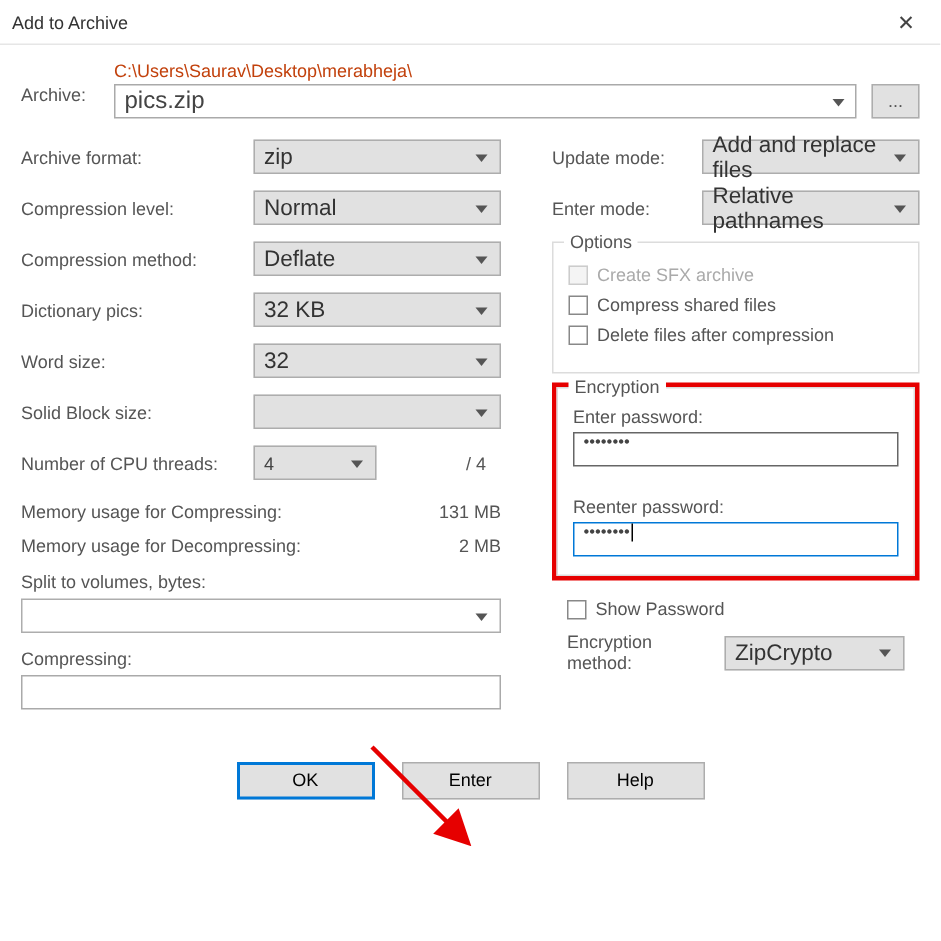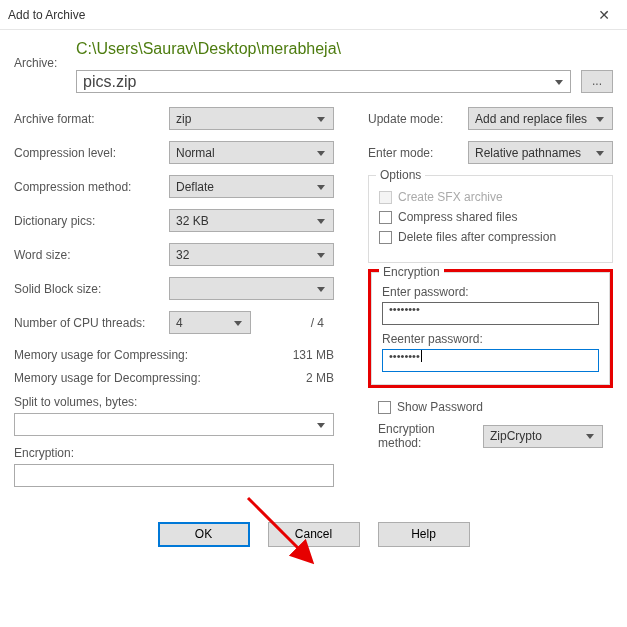--- a/index.html
+++ b/index.html
@@ -32,21 +32,21 @@
 .content { padding: 10px 14px 10px 14px; }
 
 .row-archive {
   display: flex;
   align-items: flex-start;
   gap: 12px;
   margin-bottom: 14px;
 }
 .row-archive .lbl { width: 50px; padding-top: 16px; color: #555; }
 .row-archive .pathcol { flex: 1; }
-.row-archive .pathtext { font-size: 16px; color: #4d7c0f; margin-bottom: 12px; }
+.row-archive .pathtext { font-size: 12px; color: #c2410c; margin-bottom: 2px; }
 .row-archive .picsrow { display: flex; gap: 10px; align-items: center; }
 .combo-wide {
   flex: 1;
   height: 23px;
   border: 1px solid #aaa;
   background: #fff;
   padding: 0 22px 0 6px;
   position: relative;
   font-size: 16px;
   display: flex;
@@ -86,21 +86,21 @@
   align-items: center;
   margin-bottom: 11px;
 }
 .formrow .lbl { width: 155px; color: #555; }
 .dropdown {
   flex: 1;
   height: 23px;
   background: #e1e1e1;
   border: 1px solid #adadad;
   padding: 0 22px 0 6px;
-  font-size: 12px;
+  font-size: 15px;
   display: flex;
   align-items: center;
   position: relative;
   color: #333;
 }
 .dropdown.white { background: #fff; }
 .dropdown::after {
   content: "";
   position: absolute;
   right: 8px;
@@ -320,21 +320,21 @@
       <div class="memrow">
         <span>Memory usage for Decompressing:</span>
         <span>2 MB</span>
       </div>
 
       <div class="blocklabel">Split to volumes, bytes:</div>
       <div class="dropdown white" style="width:100%">
           <span></span>
         </div>
 
-      <div class="blocklabel">Encryption:</div>
+      <div class="blocklabel">Compressing:</div>
       <input class="textinput" value="" style="">
     </div>
 
     <div class="right">
 
       <div class="formrow">
         <div class="lbl" style="width:100px">Update mode:</div>
         <div class="dropdown">
             <span>Add and replace files</span>
           </div>
@@ -363,21 +363,21 @@
         </div>
       </div>
 
       <div class="enc-box">
         <div class="enc-inner">
           <span class="legend">Encryption</span>
 
           <div class="pwdlabel">Enter password:</div>
           <div class="pwdinput"><span>••••••••</span></div>
 
-          <div class="pwdlabel" style="margin-top:7px">Reenter password:</div>
+          <div class="pwdlabel" style="margin-top:20px">Reenter password:</div>
           <div class="pwdinput focused"><span>••••••••</span><span style="border-left:1px solid #000;margin-left:1px"></span></div>
         </div>
       </div>
 
       <div class="enc-below">
         <div class="checkrow">
           <span class="checkbox"></span>
           <span>Show Password</span>
         </div>
         <div class="encmethod">
@@ -395,17 +395,17 @@
     <defs>
       <marker id="ah" markerWidth="8" markerHeight="8" refX="6" refY="4" orient="auto">
         <path d="M0,0 L8,4 L0,8 Z" fill="#e60000"></path>
       </marker>
     </defs>
     <line x1="8" y1="8" x2="70" y2="70" stroke="#e60000" stroke-width="3" marker-end="url(#ah)"></line>
   </svg>
 
   <div class="footer">
     <div class="btn primary">OK</div>
-    <div class="btn">Cancel</div>
+    <div class="btn">Enter</div>
     <div class="btn">Help</div>
   </div>
 
 </div>
 
 </body></html>

